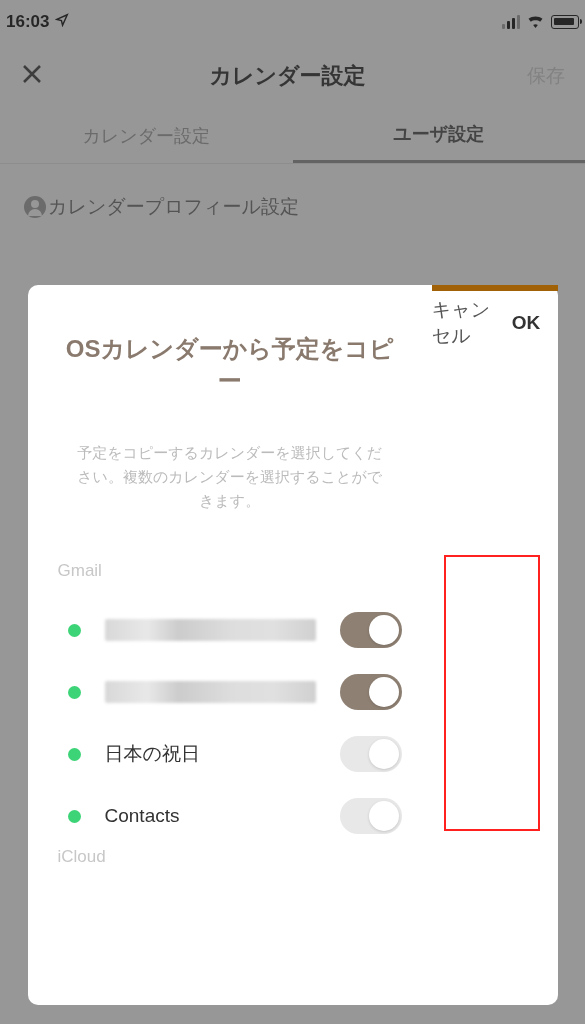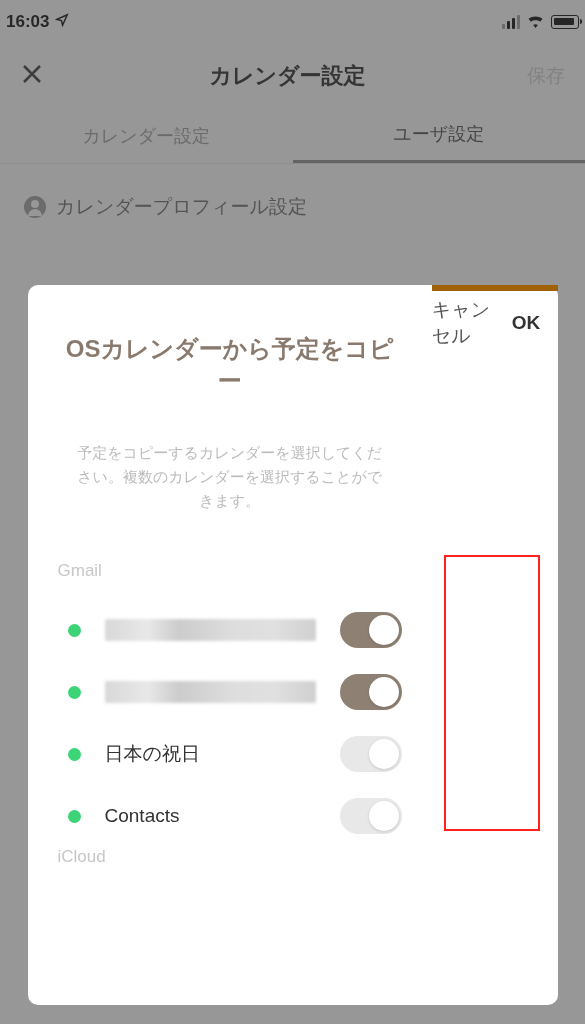--- a/index.html
+++ b/index.html
@@ -62,28 +62,28 @@
     .tab {
       flex: 1;
       display: flex;
       align-items: center;
       justify-content: center;
       font-size: 18px;
       color: #999;
     }
     .tab.active {
       color: #444;
-      font-weight: 400;
+      font-weight: 700;
       border-bottom: 3px solid #888;
     }
     .section-header {
       padding: 30px 24px 14px;
       display: flex;
       align-items: center;
-      gap: 10px;
+      gap: 2px;
       font-size: 19px;
       color: #666;
       font-weight: 500;
     }
     .person-icon {
       width: 22px; height: 22px;
       border-radius: 50%;
       background: #999;
       position: relative;
     }

